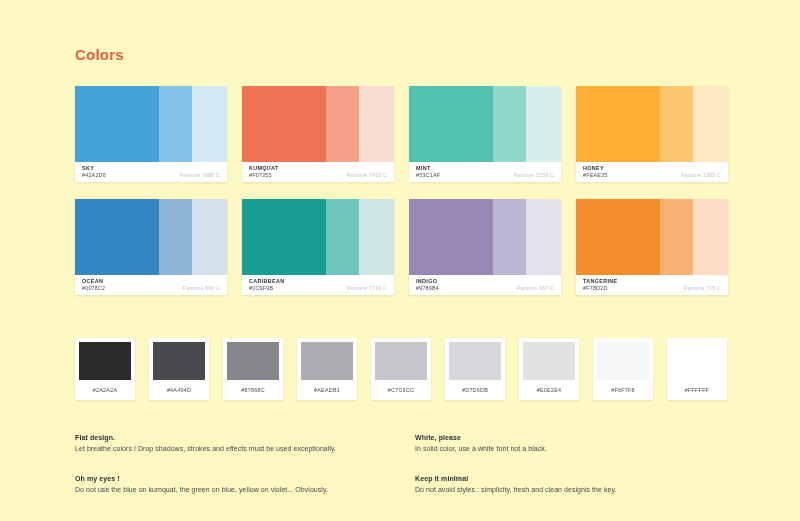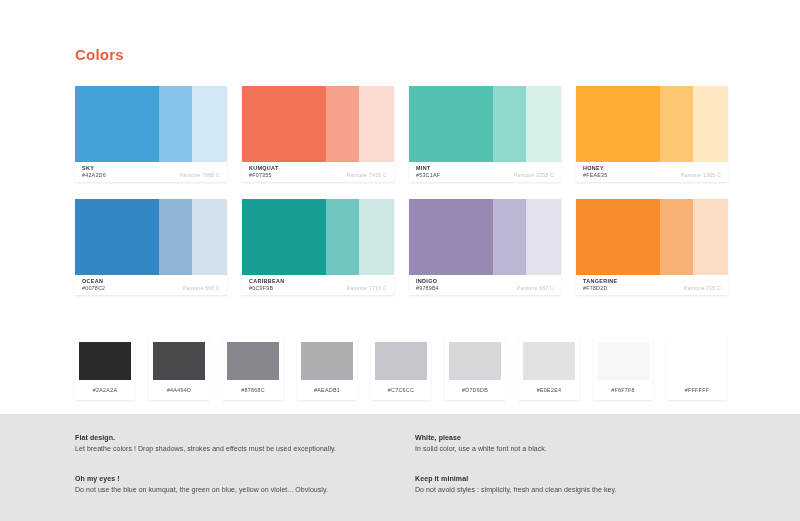--- a/index.html
+++ b/index.html
@@ -12,22 +12,22 @@
 
   body {
     background: #e4e4e4;
     font-family: "Liberation Sans", sans-serif;
     -webkit-font-smoothing: antialiased;
   }
 
   .page {
     position: relative;
     width: 800px;
-    height: 414px;
-    background: #ffffff;
+    height: 521px;
+    background: #fef9c3;
     padding-left: 23px;
   }
 
   
   .page-title {
     position: absolute;
     left: 75px;
     top: 46px;
     font-size: 15px;
     font-weight: bold;

